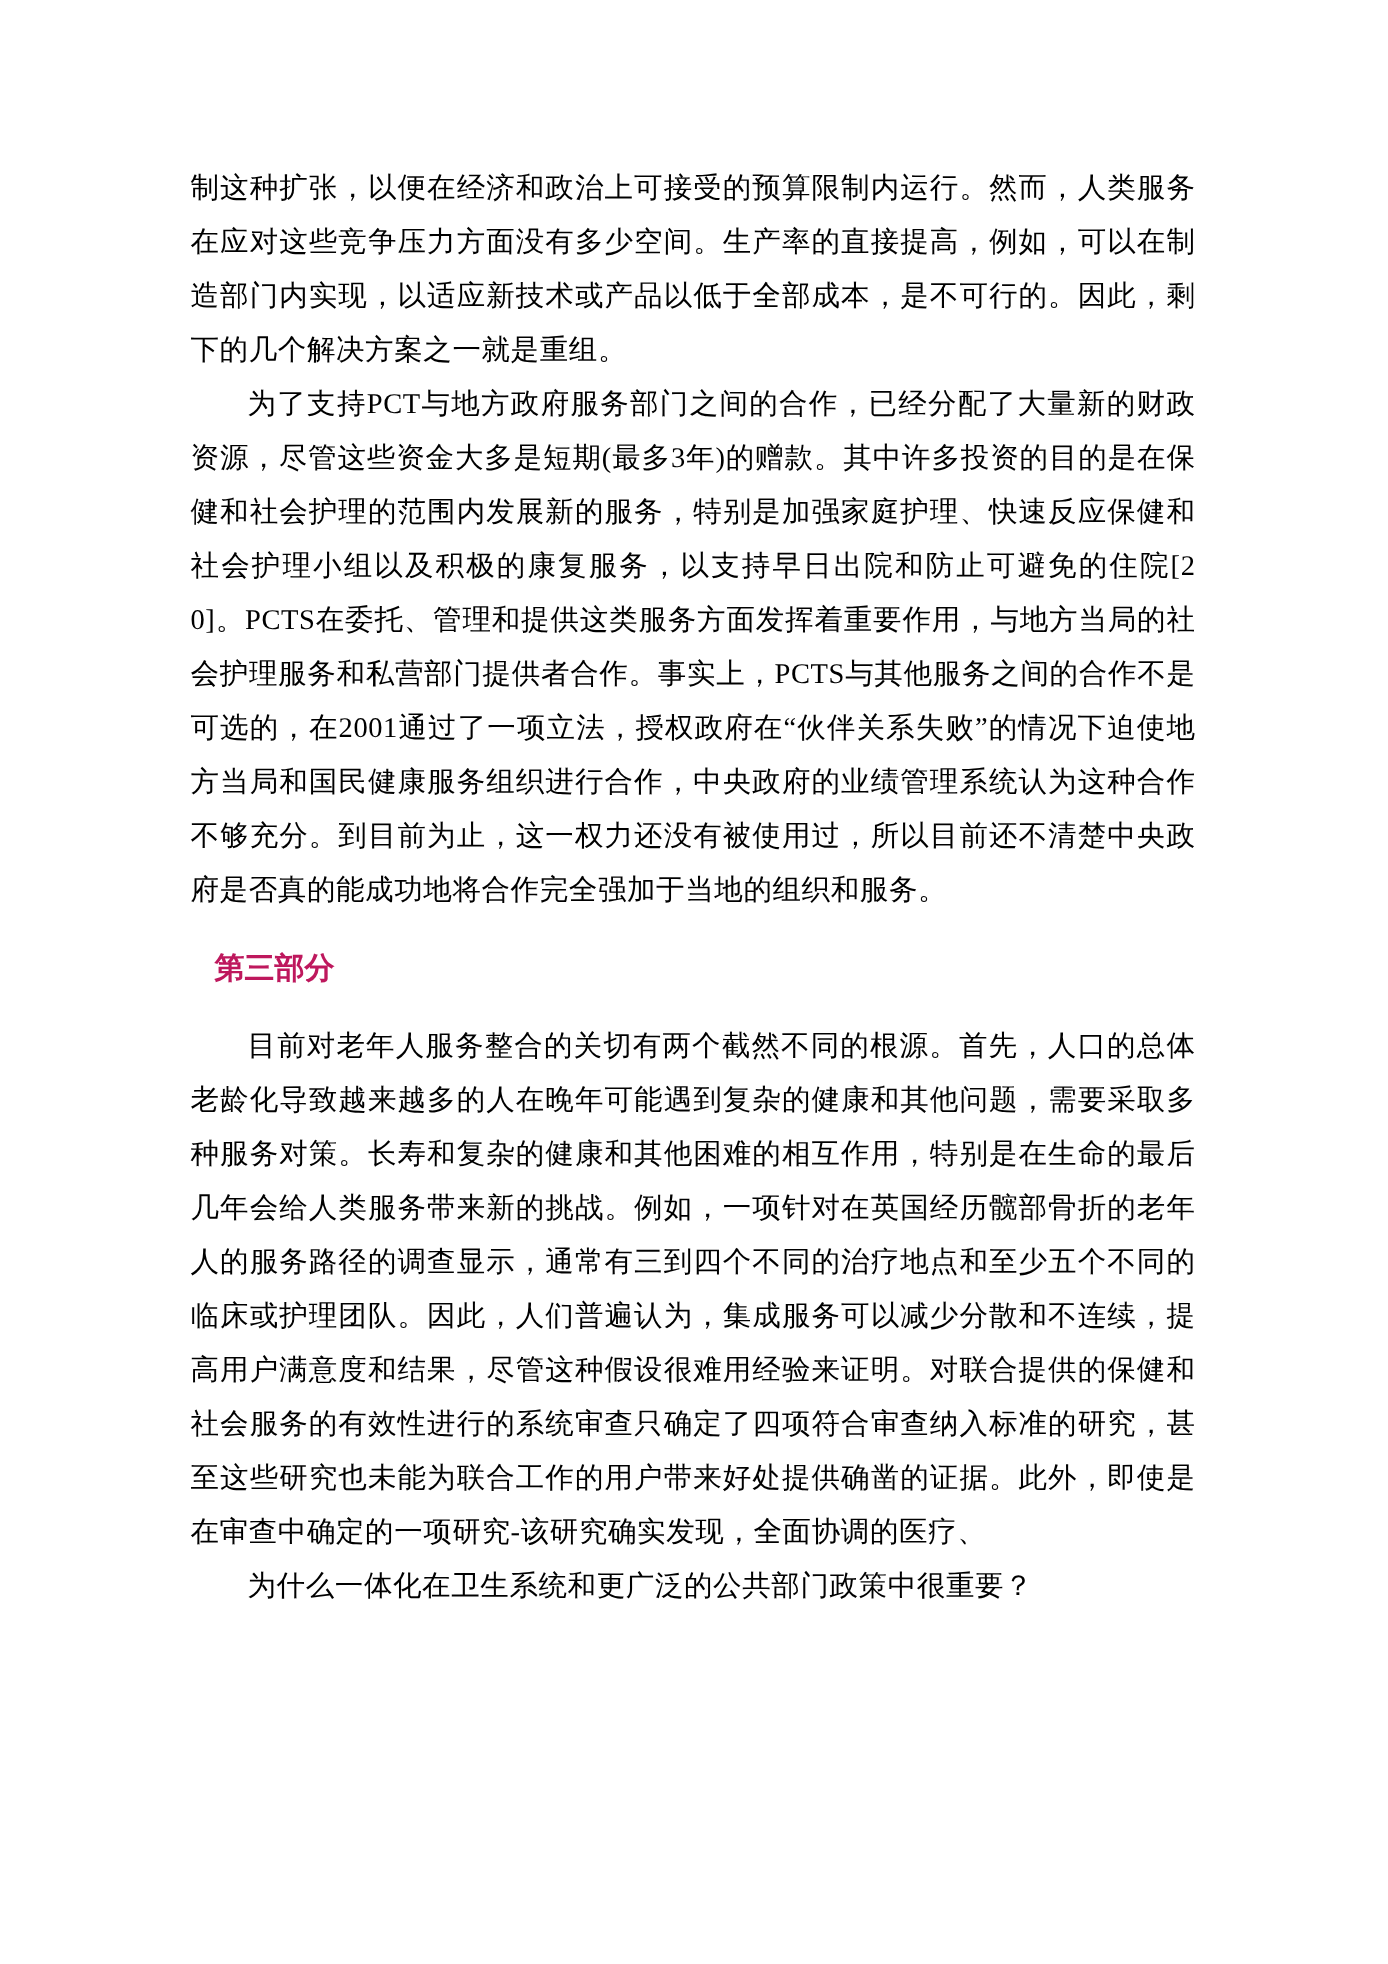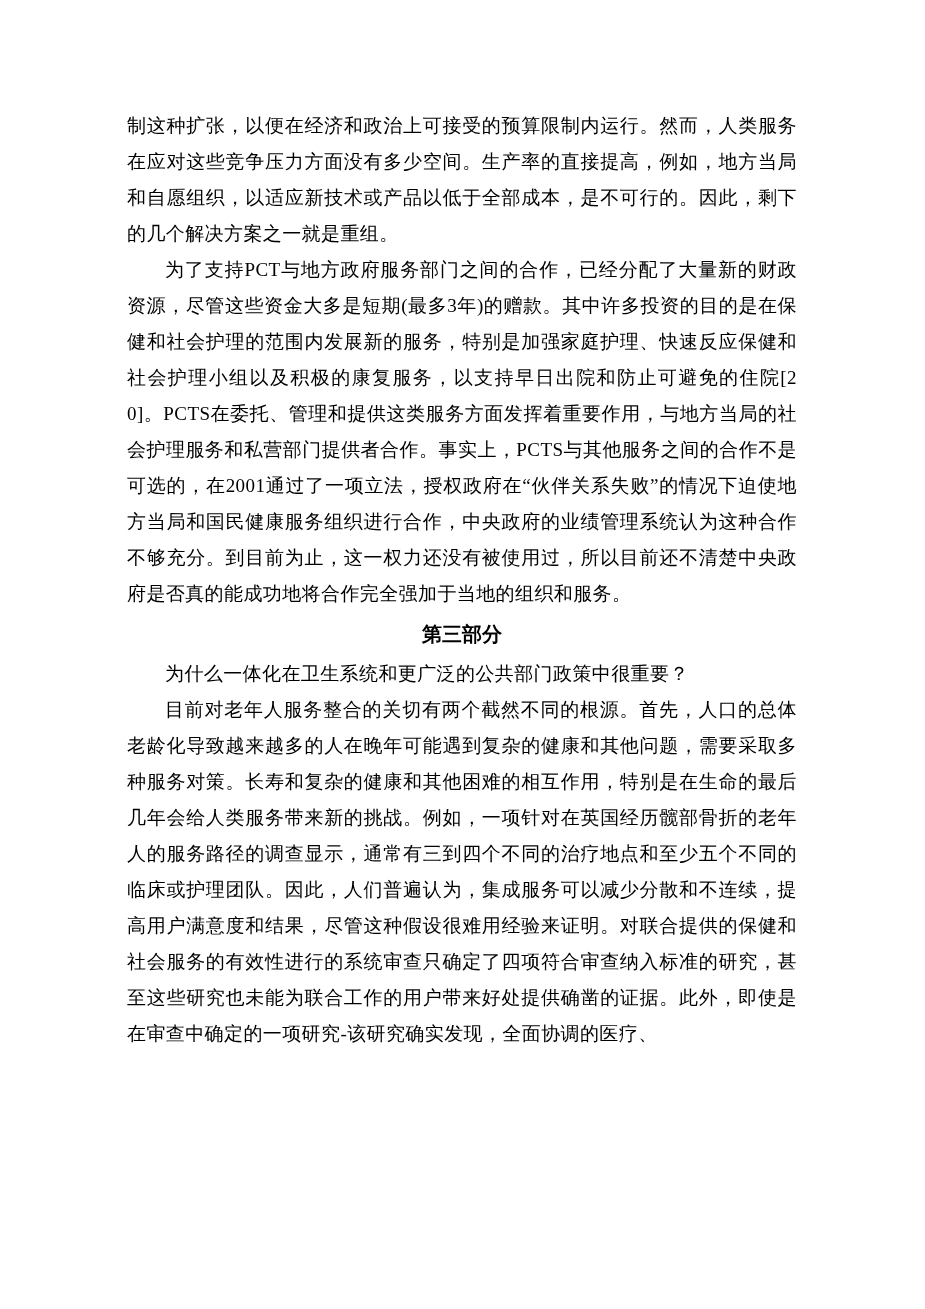--- a/index.html
+++ b/index.html
@@ -25,30 +25,30 @@
     line-height: 36px;
     text-align: justify;
     text-justify: inter-ideograph;
     letter-spacing: 0.4px;
     word-break: break-all;
   }
   .para.indent {
     text-indent: 2em;
   }
   .section-heading {
-    margin: 4px;
+    margin: 16px;
     font-size: 20px;
     line-height: 36px;
     font-weight: bold;
-    color: #000000;
-    text-align: center;
+    color: #be185d;
+    text-align: left;
   }
 </style>
 </head>
 <body>
 
 <div class="page">
-  <p class="para">制这种扩张，以便在经济和政治上可接受的预算限制内运行。然而，人类服务在应对这些竞争压力方面没有多少空间。生产率的直接提高，例如，地方当局和自愿组织，以适应新技术或产品以低于全部成本，是不可行的。因此，剩下的几个解决方案之一就是重组。</p>
+  <p class="para">制这种扩张，以便在经济和政治上可接受的预算限制内运行。然而，人类服务在应对这些竞争压力方面没有多少空间。生产率的直接提高，例如，可以在制造部门内实现，以适应新技术或产品以低于全部成本，是不可行的。因此，剩下的几个解决方案之一就是重组。</p>
   <p class="para indent">为了支持PCT与地方政府服务部门之间的合作，已经分配了大量新的财政资源，尽管这些资金大多是短期(最多3年)的赠款。其中许多投资的目的是在保健和社会护理的范围内发展新的服务，特别是加强家庭护理、快速反应保健和社会护理小组以及积极的康复服务，以支持早日出院和防止可避免的住院[20]。PCTS在委托、管理和提供这类服务方面发挥着重要作用，与地方当局的社会护理服务和私营部门提供者合作。事实上，PCTS与其他服务之间的合作不是可选的，在2001通过了一项立法，授权政府在“伙伴关系失败”的情况下迫使地方当局和国民健康服务组织进行合作，中央政府的业绩管理系统认为这种合作不够充分。到目前为止，这一权力还没有被使用过，所以目前还不清楚中央政府是否真的能成功地将合作完全强加于当地的组织和服务。</p>
   <h2 class="section-heading">第三部分</h2>
+  <p class="para indent">目前对老年人服务整合的关切有两个截然不同的根源。首先，人口的总体老龄化导致越来越多的人在晚年可能遇到复杂的健康和其他问题，需要采取多种服务对策。长寿和复杂的健康和其他困难的相互作用，特别是在生命的最后几年会给人类服务带来新的挑战。例如，一项针对在英国经历髋部骨折的老年人的服务路径的调查显示，通常有三到四个不同的治疗地点和至少五个不同的临床或护理团队。因此，人们普遍认为，集成服务可以减少分散和不连续，提高用户满意度和结果，尽管这种假设很难用经验来证明。对联合提供的保健和社会服务的有效性进行的系统审查只确定了四项符合审查纳入标准的研究，甚至这些研究也未能为联合工作的用户带来好处提供确凿的证据。此外，即使是在审查中确定的一项研究-该研究确实发现，全面协调的医疗、</p>
   <p class="para indent">为什么一体化在卫生系统和更广泛的公共部门政策中很重要？</p>
-  <p class="para indent">目前对老年人服务整合的关切有两个截然不同的根源。首先，人口的总体老龄化导致越来越多的人在晚年可能遇到复杂的健康和其他问题，需要采取多种服务对策。长寿和复杂的健康和其他困难的相互作用，特别是在生命的最后几年会给人类服务带来新的挑战。例如，一项针对在英国经历髋部骨折的老年人的服务路径的调查显示，通常有三到四个不同的治疗地点和至少五个不同的临床或护理团队。因此，人们普遍认为，集成服务可以减少分散和不连续，提高用户满意度和结果，尽管这种假设很难用经验来证明。对联合提供的保健和社会服务的有效性进行的系统审查只确定了四项符合审查纳入标准的研究，甚至这些研究也未能为联合工作的用户带来好处提供确凿的证据。此外，即使是在审查中确定的一项研究-该研究确实发现，全面协调的医疗、</p>
 </div>
 
 </body></html>

